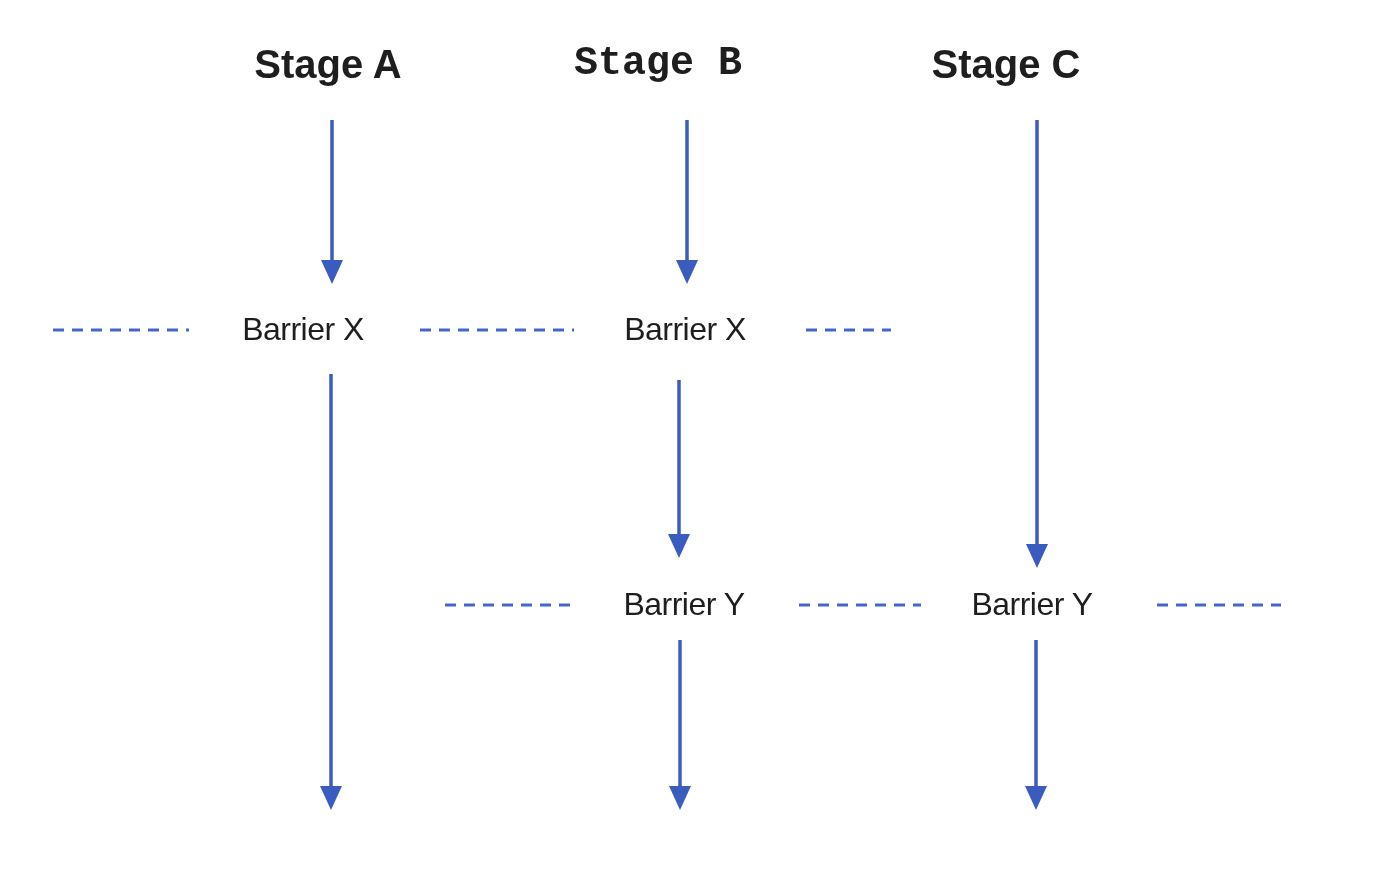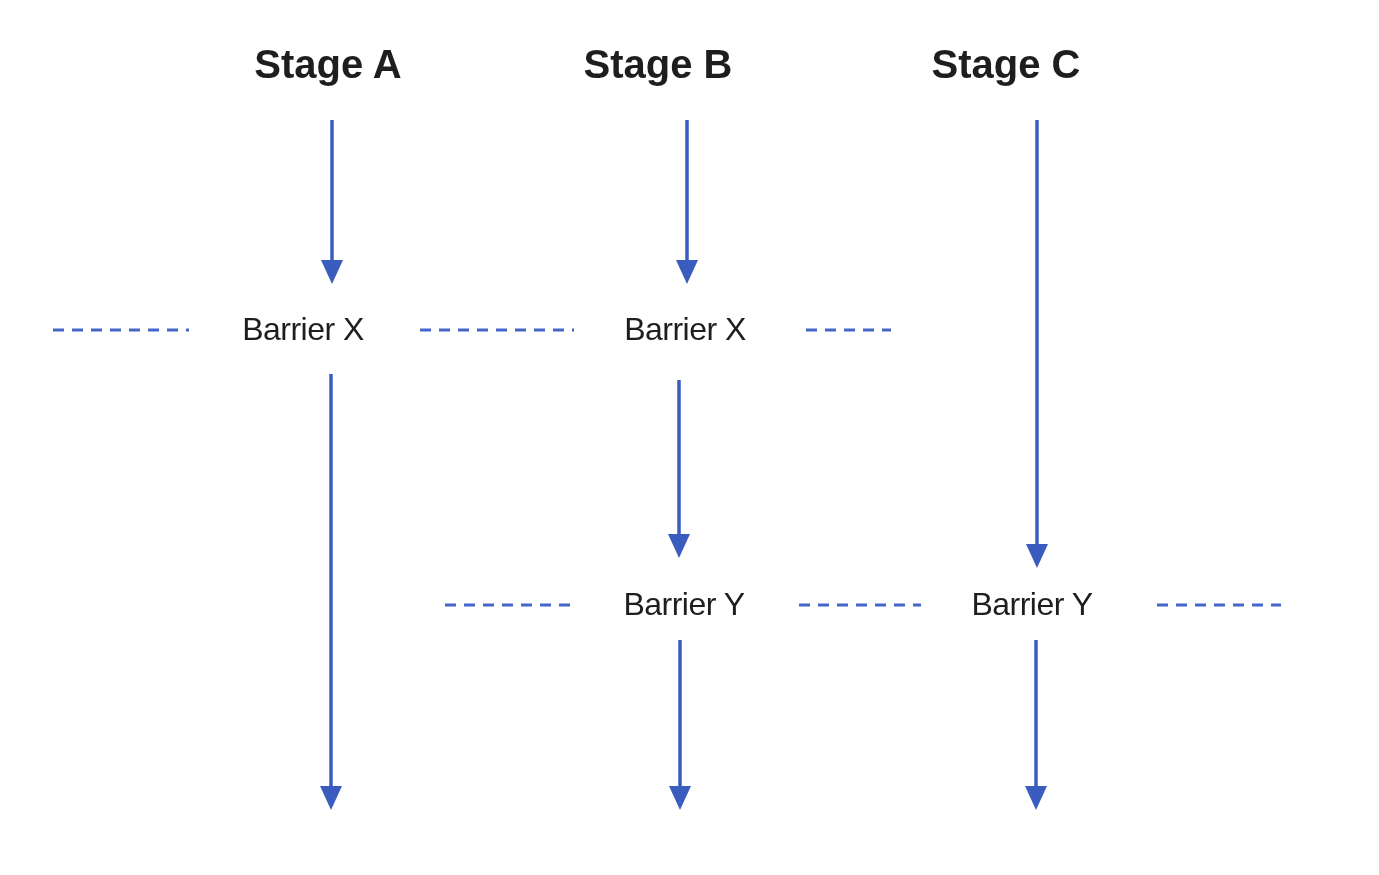--- a/index.html
+++ b/index.html
@@ -99,21 +99,21 @@
     <line class="dash-line" x1="53" y1="330" x2="189" y2="330"></line>
     <line class="dash-line" x1="420" y1="330" x2="574" y2="330"></line>
     <line class="dash-line" x1="806" y1="330" x2="891" y2="330"></line>
 
     <line class="dash-line" x1="445" y1="605" x2="572" y2="605"></line>
     <line class="dash-line" x1="799" y1="605" x2="921" y2="605"></line>
     <line class="dash-line" x1="1157" y1="605" x2="1281" y2="605"></line>
   </svg>
 
   <div class="stage-label" style="left:328px; top:42px;">Stage A</div>
-  <div class="stage-label" style="left:658px; top:42px;">Stage B</div>
+  <div class="stage-label" style="left:658px; top:42px;font-family:Liberation Mono, monospace;">Stage B</div>
   <div class="stage-label" style="left:1006px; top:42px;">Stage C</div>
 
   <div class="barrier-label" style="left:303px; top:330px;">Barrier X</div>
   <div class="barrier-label" style="left:685px; top:330px;">Barrier X</div>
   <div class="barrier-label" style="left:684px; top:605px;">Barrier Y</div>
   <div class="barrier-label" style="left:1032px; top:605px;">Barrier Y</div>
 
 </div>
 
 </body></html>

